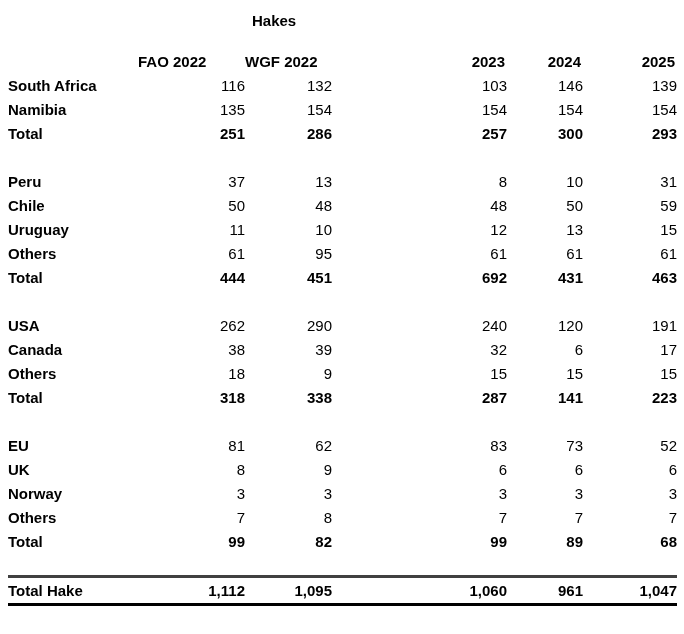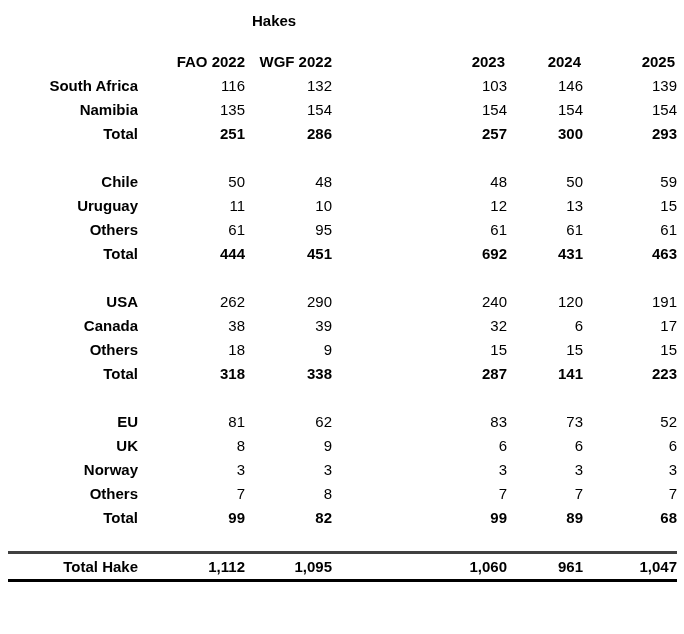--- a/index.html
+++ b/index.html
@@ -30,24 +30,24 @@
     width: 669px;
   }
   table.hake td {
     font-size: 15px;
     height: 24px;
     line-height: 24px;
     padding: 0;
     white-space: nowrap;
     overflow: hidden;
   }
-  td.lbl { font-weight: 700; text-align: right; }
+  td.lbl { font-weight: 700; text-align: left; }
   td.num { text-align: right; padding-right: 2px; font-variant-numeric: tabular-nums; }
   td.hdr { font-weight: 700; }
-  td.hdr.c { text-align: right; }
+  td.hdr.c { text-align: left; }
   td.hdr.r { text-align: right; padding-right: 2px; }
   tr.total td { font-weight: 700; }
   tr.blank td { height: 24px; }
   tr.pregrand td { height: 22px; }
   tr.grand td {
     border-top: 3px solid #404040;
     border-bottom: 3px solid #000000;
     font-weight: 700;
     height: 26px;
     line-height: 25px;
@@ -107,20 +107,29 @@
           <td class="num">286</td>
           <td></td>
           <td class="num">257</td>
           <td class="num">300</td>
           <td class="num">293</td>
         </tr>
         <tr class="blank">
           <td colspan="7"></td>
         </tr>
         <tr>
+          <td class="lbl">Peru</td>
+          <td class="num">37</td>
+          <td class="num">13</td>
+          <td></td>
+          <td class="num">8</td>
+          <td class="num">10</td>
+          <td class="num">31</td>
+        </tr>
+        <tr>
           <td class="lbl">Chile</td>
           <td class="num">50</td>
           <td class="num">48</td>
           <td></td>
           <td class="num">48</td>
           <td class="num">50</td>
           <td class="num">59</td>
         </tr>
         <tr>
           <td class="lbl">Uruguay</td>

